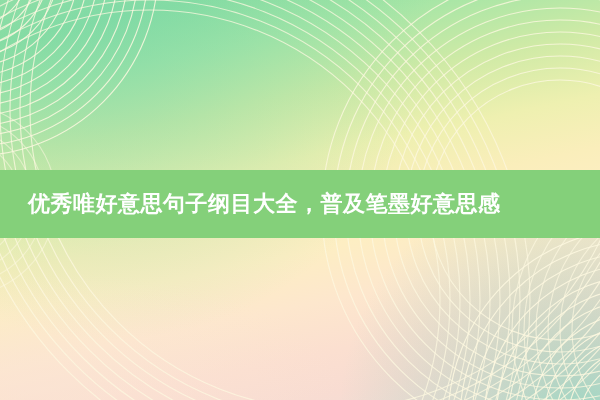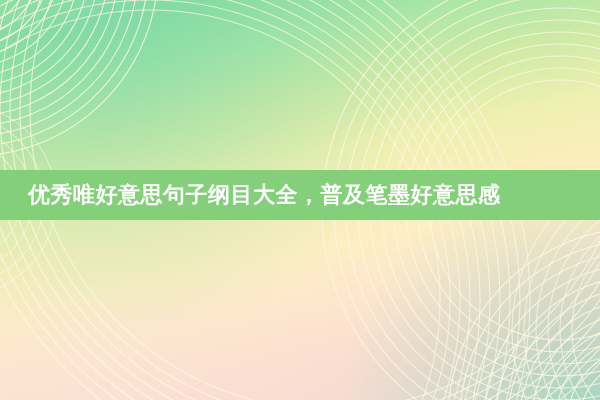--- a/index.html
+++ b/index.html
@@ -51,21 +51,21 @@
     position: absolute;
     inset: 0;
     width: 600px;
     height: 400px;
   }
   .band {
     position: absolute;
     left: 0;
     top: 170px;
     width: 600px;
-    height: 50px;
+    height: 68px;
     background: #84d07a;
     display: flex;
     align-items: center;
   }
   .band-title {
     margin-left: 28px;
     color: #ffffff;
     font-size: 22px;
     font-weight: bold;
     letter-spacing: 0.5px;

